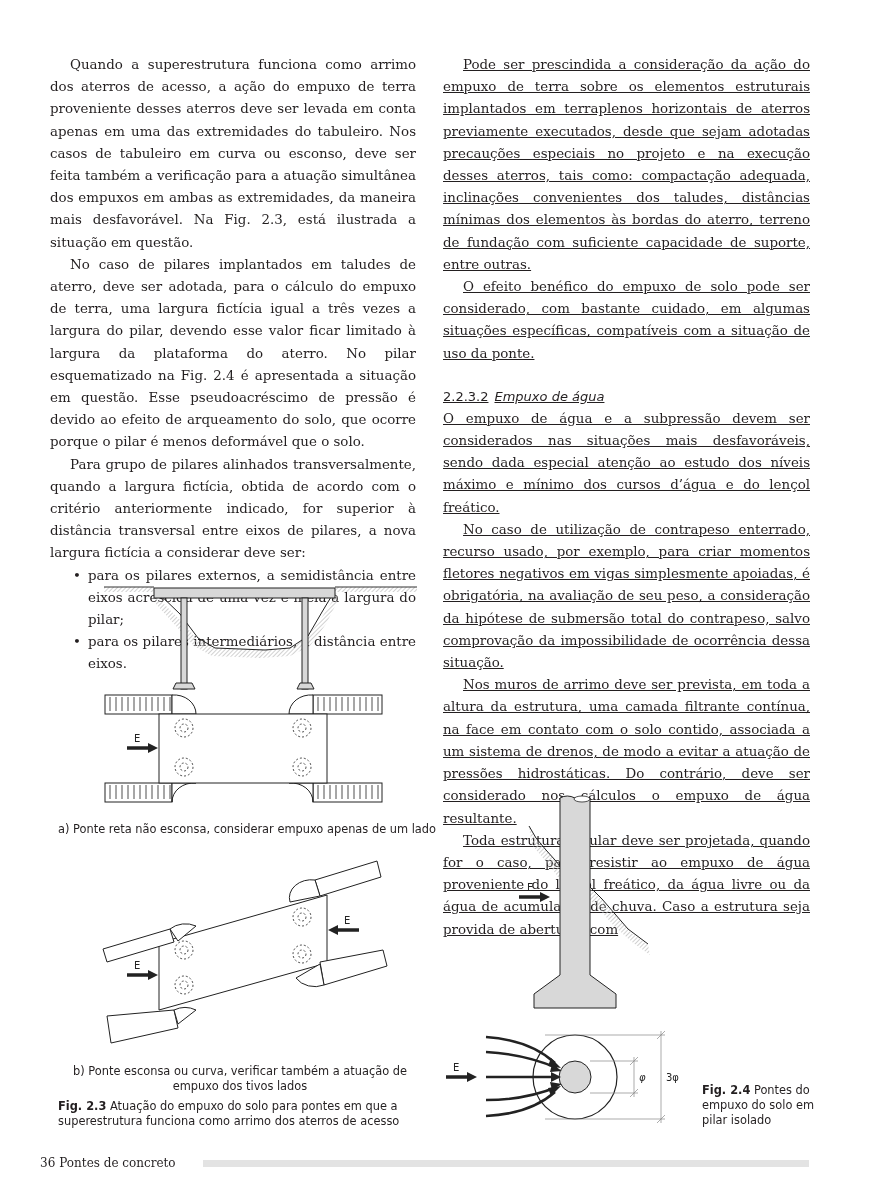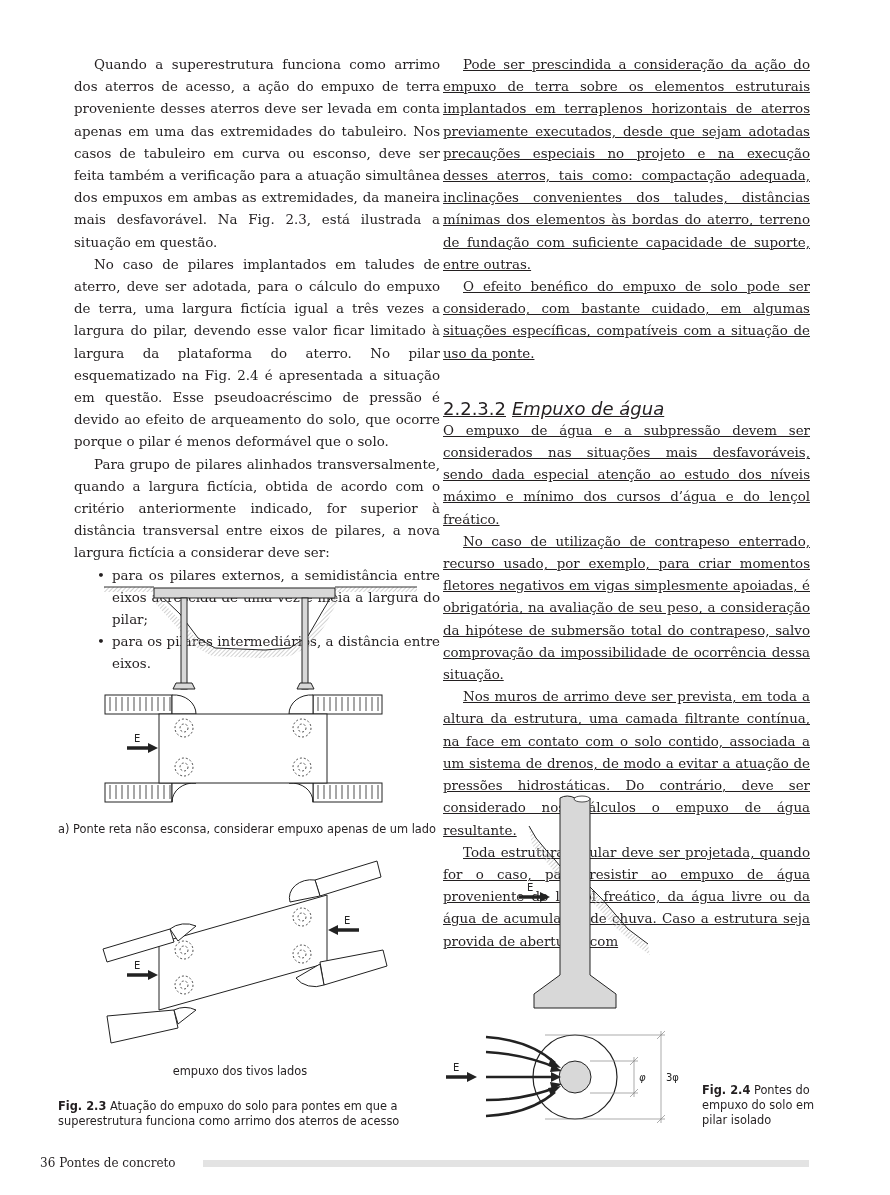--- a/index.html
+++ b/index.html
@@ -1,25 +1,25 @@
 <!DOCTYPE html>
 <html><head>
 <meta charset="utf-8">
 <style>
   html, body { margin: 0; padding: 0; background: #ffffff; }
   body { width: 890px; height: 1195px; position: relative; overflow: hidden; color: #231f20; }
   .col { position: absolute; top: 54px; width: 366px; font-family: "DejaVu Serif", "Liberation Serif", serif; font-size: 13.4px; line-height: 22.2px; text-align: justify; hyphens: manual; }
-  .col-left { left: 50px; margin-left: 24px; }
+  .col-left { left: 50px; }
   .col-right { left: 443px; width: 367px; text-decoration: underline; }
   p { margin: 0; text-indent: 20px; }
   p.noindent { text-indent: 0; }
   ul { margin: 0; padding: 0 0 0 38px; list-style: none; }
   ul li { position: relative; }
   ul li::before { content: "•"; position: absolute; left: -15px; }
-  .section-heading { font-family: "DejaVu Sans", "Liberation Sans", sans-serif; font-size: 18px; margin-top: 33px; line-height: 22px; }
+  .section-heading { font-family: "DejaVu Sans", "Liberation Sans", sans-serif; font-size: 13px; margin-top: 21px; line-height: 22px; }
   .section-heading .num { font-style: normal; }
   .section-heading .title { font-style: italic; margin-left: 6px; }
   .caption { position: absolute; font-family: "DejaVu Sans", "Liberation Sans", sans-serif; font-size: 11.4px; line-height: 15px; color: #231f20; }
   .fig-label { font-weight: bold; }
   .footer { position: absolute; top: 1156px; left: 40px; font-family: "DejaVu Serif", "Liberation Serif", serif; font-size: 12px; }
   .footer .pg { margin-right: 4px; }
   .footer-bar { position: absolute; top: 1160px; left: 203px; width: 606px; height: 7px; background: #e3e3e3; }
   svg { position: absolute; overflow: visible; }
 </style>
 </head>
@@ -186,20 +186,21 @@
   </g>
   <text x="134" y="969" font-family="DejaVu Sans, sans-serif" font-size="10" fill="#222">E</text>
   <g>
     <line x1="336" y1="930" x2="359" y2="930" stroke="#222" stroke-width="3.5"></line>
     <path d="M338,925 L328,930 L338,935 Z" fill="#222"></path>
   </g>
   <text x="344" y="924" font-family="DejaVu Sans, sans-serif" font-size="10" fill="#222">E</text>
 </svg>
 
 <div class="caption" style="left:40px;top:1064px;width:400px;text-align:center;">
+  <div>b) Ponte esconsa ou curva, verificar também a atuação de</div>
   <div>empuxo dos tivos lados</div>
 </div>
 
 <div class="caption" style="left:58px;top:1099px;">
   <div><span class="fig-label">Fig. 2.3</span> <span>Atuação do empuxo do solo para pontes em que a</span></div>
   <div>superestrutura funciona como arrimo dos aterros de acesso</div>
 </div>
 
 <svg style="left:0;top:0;" width="890" height="1195">
 

